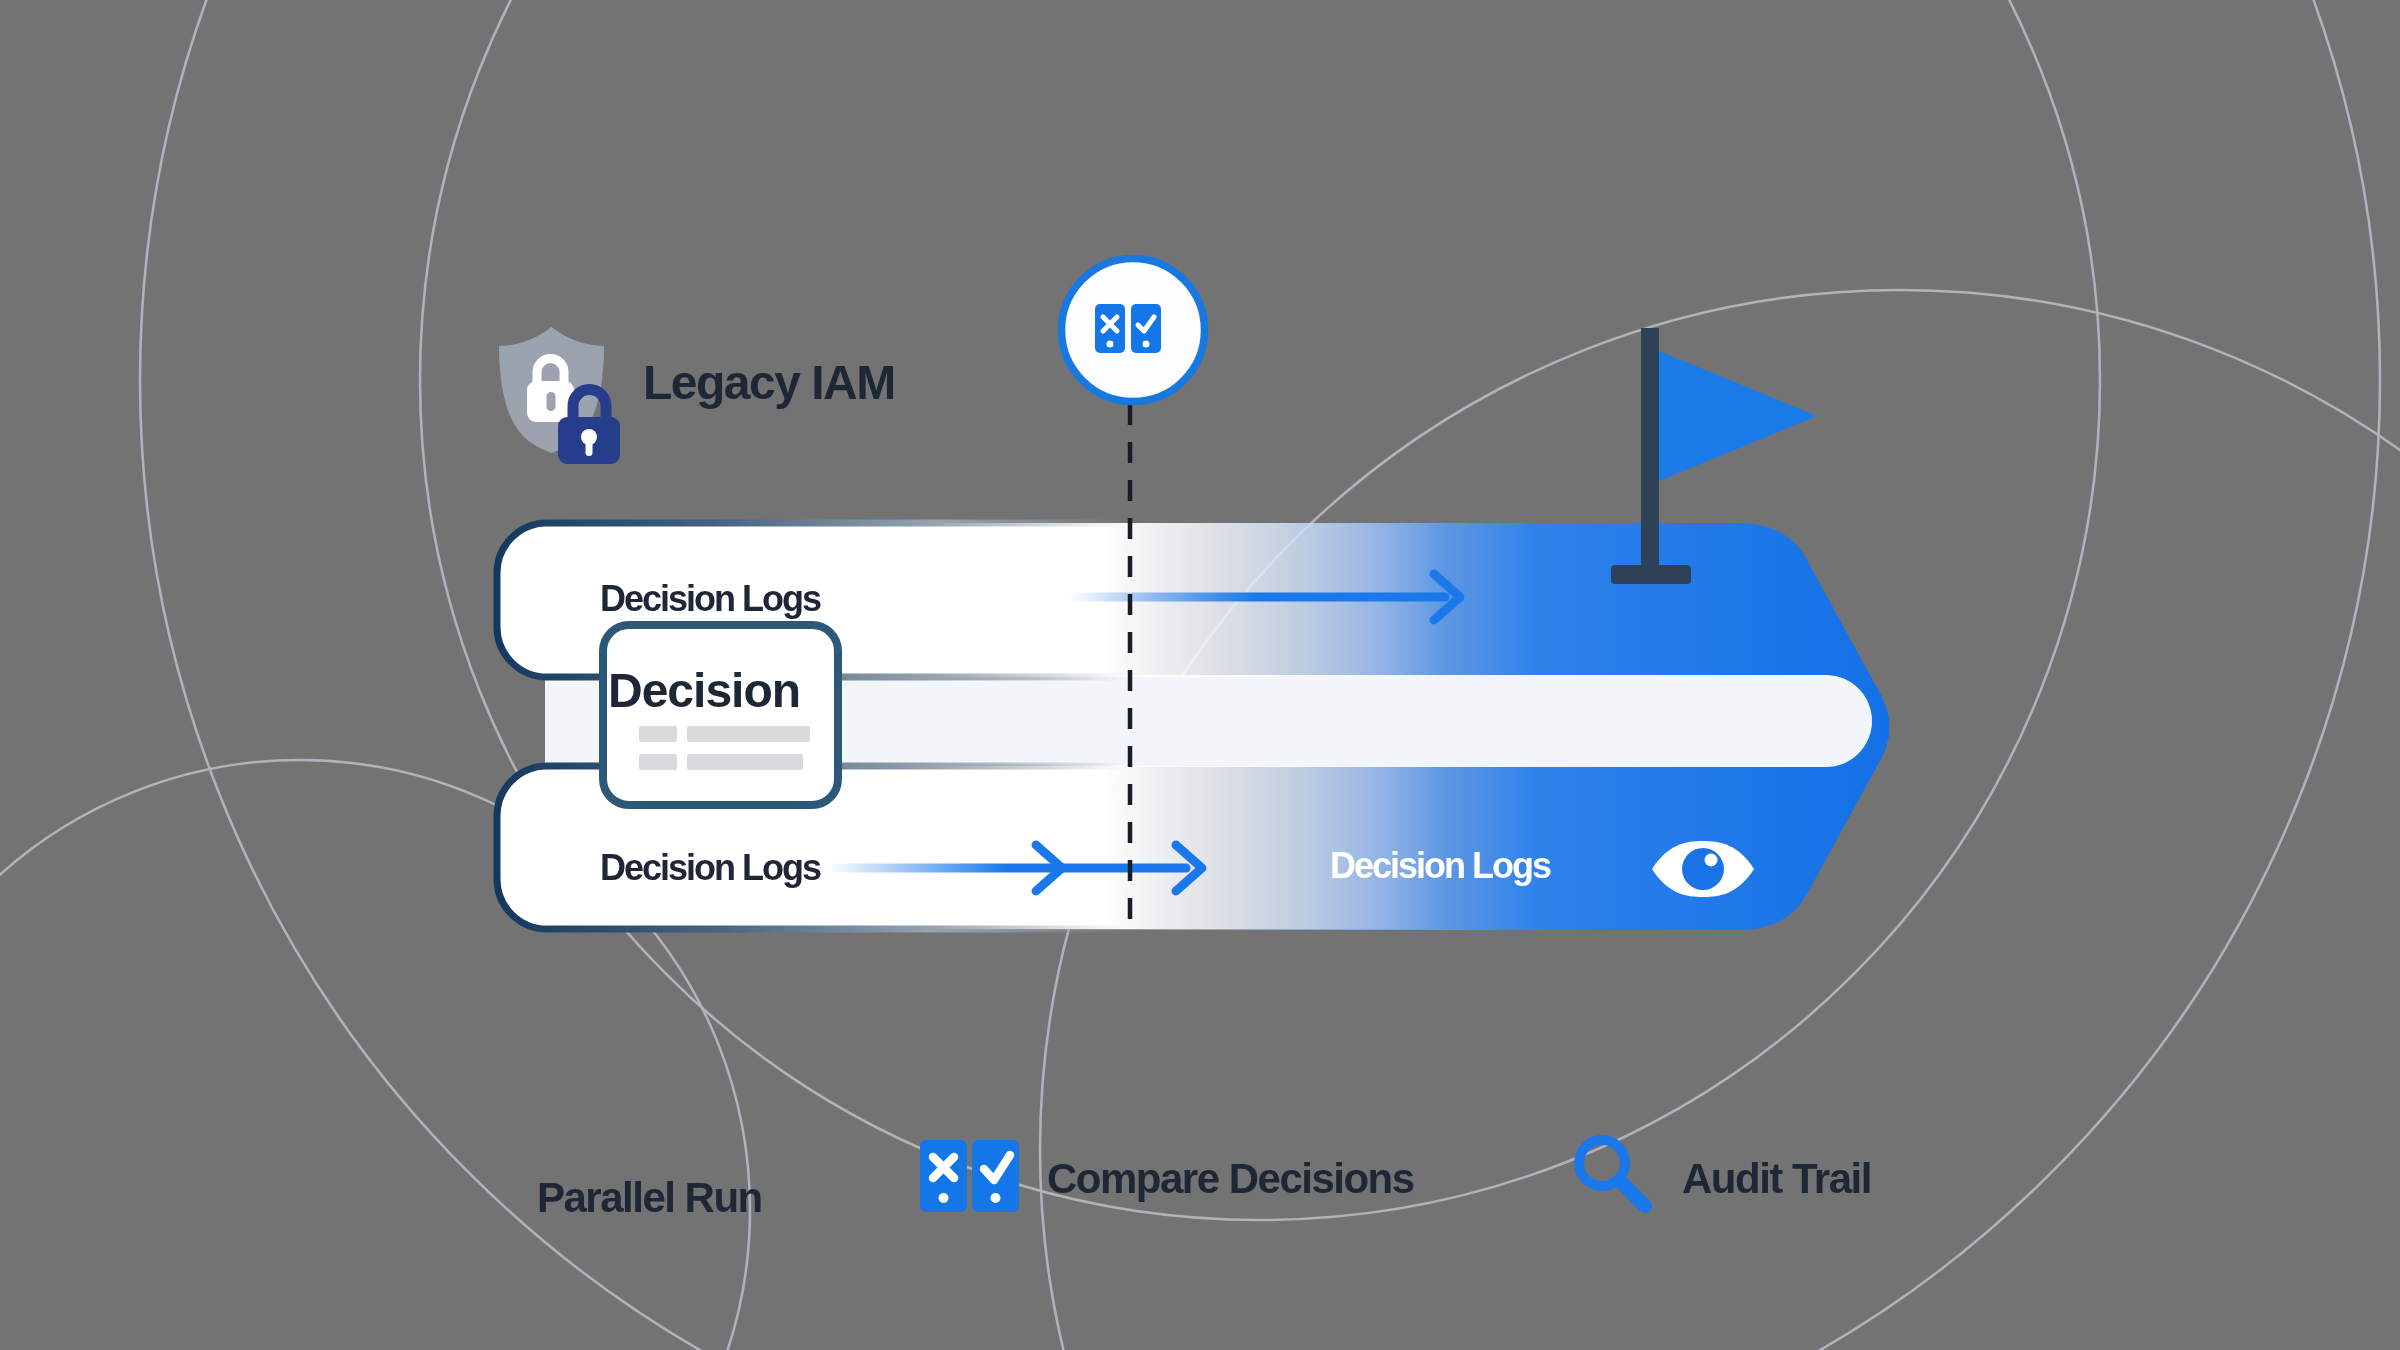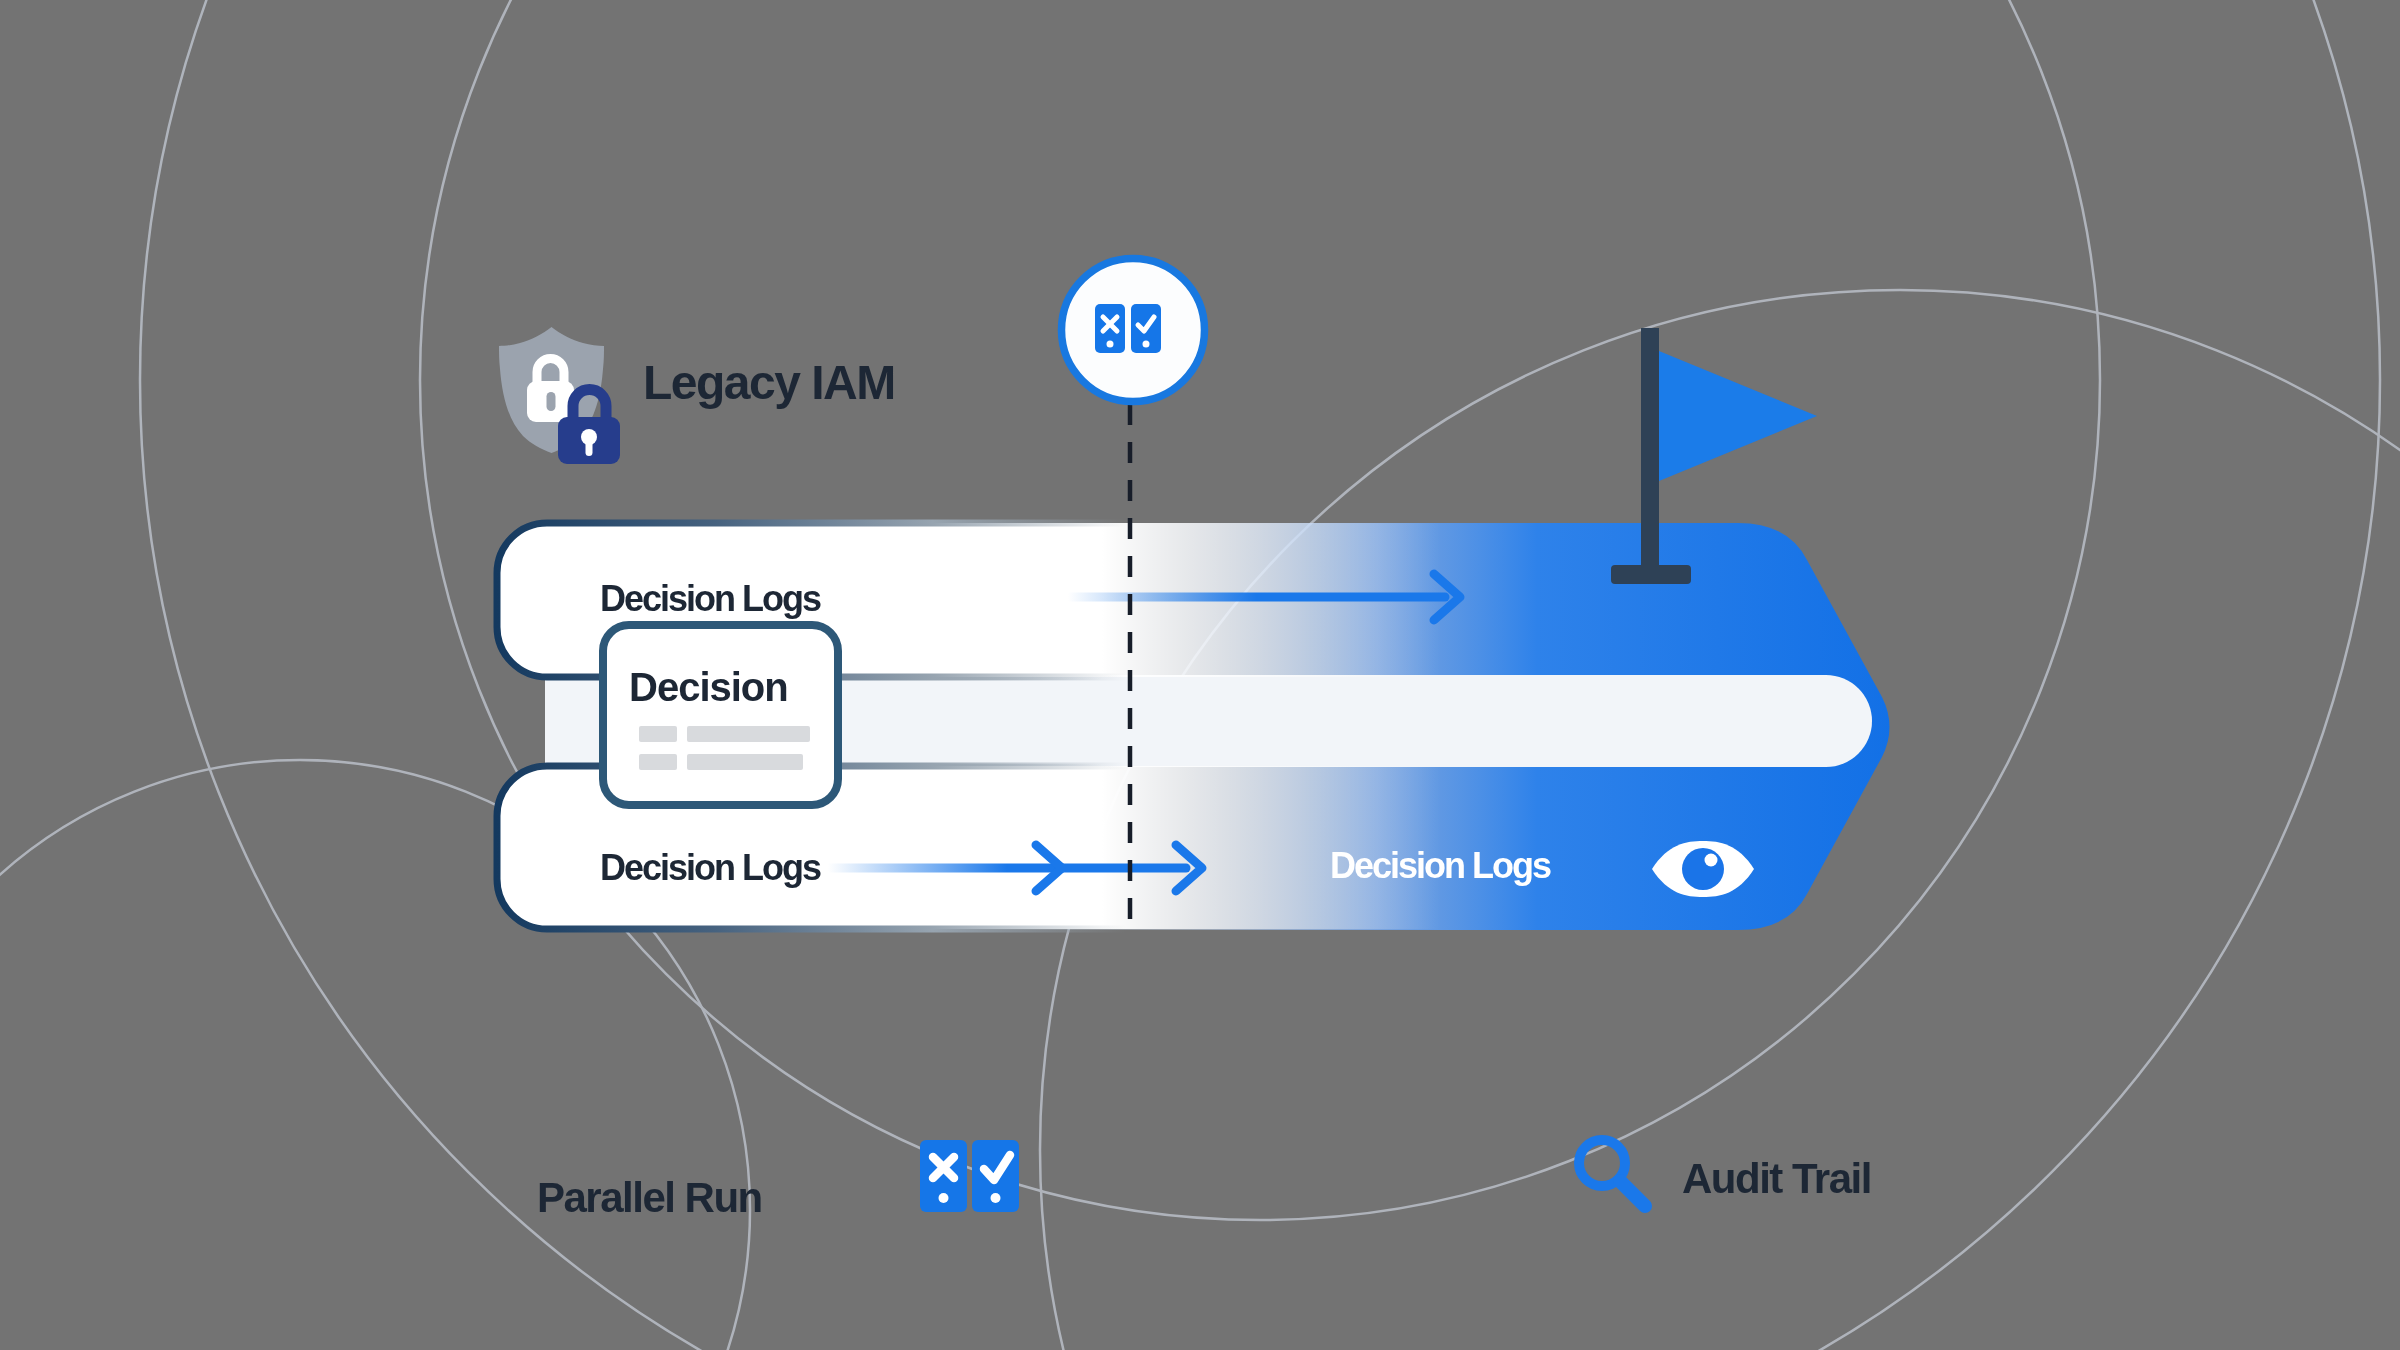--- a/index.html
+++ b/index.html
@@ -11,21 +11,21 @@
   #shapes{position:absolute;left:0;top:0;}
   .lbl{
     position:absolute;white-space:nowrap;line-height:1;
     font-weight:700;color:#1d2735;letter-spacing:-1.5px;
   }
   .lbl-legacy{left:643px;top:359px;font-size:48px;}
   .lbl-band{font-size:36px;letter-spacing:-2px;}
   .lbl-band-top{left:600px;top:581px;}
   .lbl-band-bottom{left:600px;top:850px;}
   .lbl-band-highlight{left:1330px;top:848px;color:#ffffff;}
-  .lbl-card{left:629px;top:667px;font-size:40px;letter-spacing:-1px;}
+  .lbl-card{left:608px;top:667px;font-size:48px;letter-spacing:-1px;}
   .lbl-legend{font-size:42px;top:1158px;}
   .lbl-legend-parallel{left:537px;margin-top:19px;}
   .lbl-legend-compare{left:1047px;}
   .lbl-legend-audit{left:1682px;text-align:center;}
 </style>
 </head>
 <body>
 
 <div id="stage">
 
@@ -171,15 +171,16 @@
   <div class="lbl lbl-band lbl-band-top">Decision Logs</div>
 
   <div class="lbl lbl-card">Decision</div>
 
   <div class="lbl lbl-band lbl-band-bottom">Decision Logs</div>
 
   <div class="lbl lbl-band lbl-band-highlight">Decision Logs</div>
 
   <div class="lbl lbl-legend lbl-legend-parallel">Parallel Run</div>
 
+  <div class="lbl lbl-legend lbl-legend-compare">Compare Decisions</div>
 
   <div class="lbl lbl-legend lbl-legend-audit">Audit Trail</div>
 </div>
 
 </body></html>

